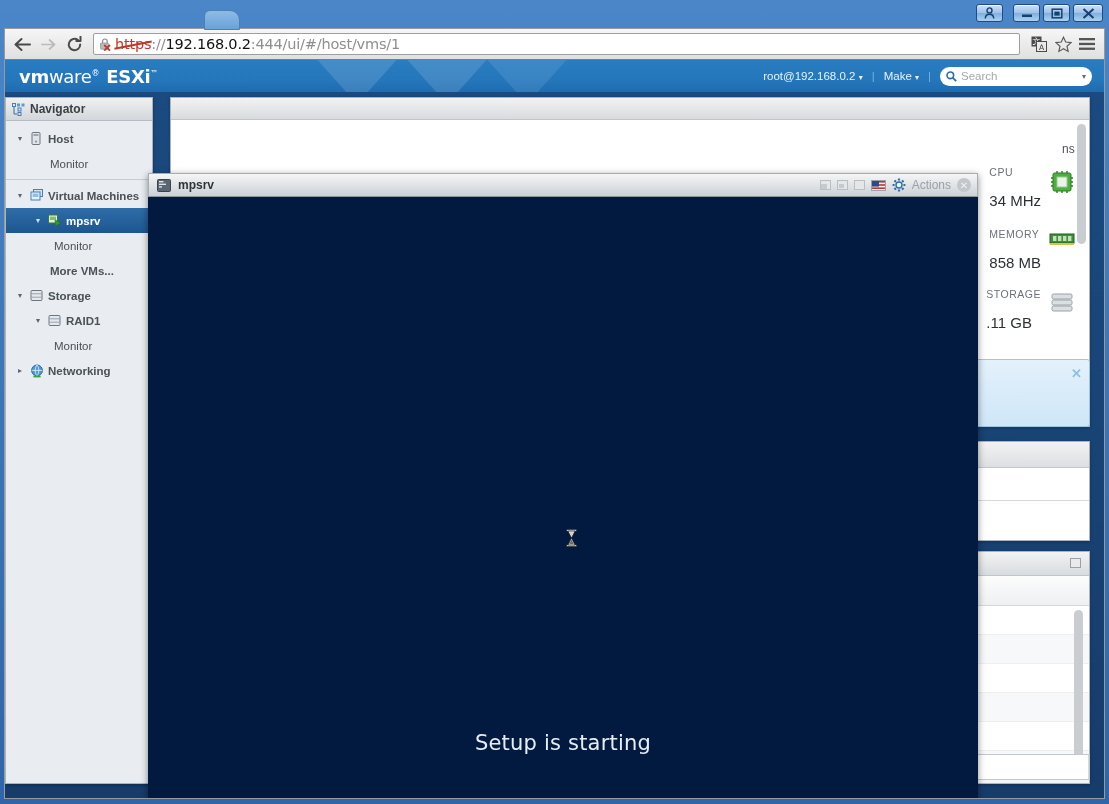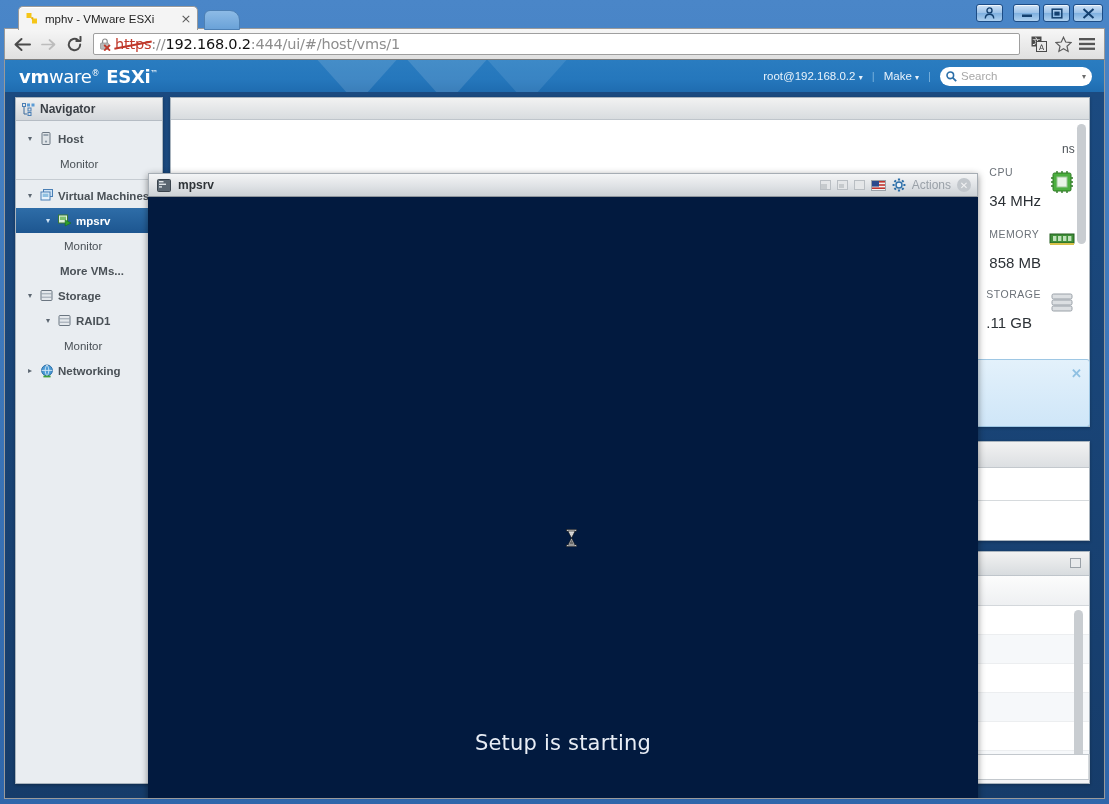--- a/index.html
+++ b/index.html
@@ -133,21 +133,21 @@
   #searchbox .ph { color:#a7a7a7; font-size:11.5px; flex:1 1 auto; }
   #searchbox .mag { color:#2b6ea8; font-size:11px; }
   #searchbox .dd { color:#6b6b6b; font-size:8px; }
 
   
   #esxi-body { position:absolute; left:0; right:0; top:32px; bottom:0;
     background:linear-gradient(180deg,#1b4a80 0%,#163c6a 100%); }
 
   
   #nav-panel {
-    position:absolute; left:10px; top:5px; width:148px; bottom:14px;
+    position:absolute; left:0; top:5px; width:148px; bottom:14px;
     background:#e9edf1; border:1px solid #a9b4be;
     box-shadow:0 1px 3px rgba(0,0,0,.3);
   }
   #nav-head {
     height:23px; background:linear-gradient(180deg,#f0f0f0,#d3d7db);
     border-bottom:1px solid #b5bcc4;
     display:flex; align-items:center; padding-left:6px; gap:5px;
   }
   #nav-head .t { font-size:12px; font-weight:bold; color:#3a3f45; }
   #nav-tree { padding-top:5px; font-size:11.5px; color:#4d5358; }
@@ -318,31 +318,20 @@
         <svg width="13" height="11" viewBox="0 0 13 11">
             <path d="M1.5 1 L11.5 10 M11.5 1 L1.5 10" stroke="#14406f" stroke-width="2" fill="none"></path>
           </svg>
       </div>
     </div>
   </div>
 
   <div id="browser">
 
     <div id="tabstrip">
-      <div id="tab">
-        <span id="tab-favicon">
-          <svg width="13" height="13" viewBox="0 0 13 13">
-            <rect x="0.5" y="1" width="5" height="5" fill="#f5c518"></rect>
-            <rect x="6" y="6.5" width="5" height="5" fill="#f5c518"></rect>
-            <rect x="5.3" y="5.2" width="2" height="2" fill="#e0ae0a"></rect>
-          </svg>
-        </span>
-        <span id="tab-title">mphv - VMware ESXi</span>
-        <span id="tab-close">×</span>
-      </div>
       <div id="newtab"></div>
     </div>
 
     <div id="toolbar">
       <div class="navbtn">
         <svg width="17" height="15" viewBox="0 0 17 15">
             <path d="M7.5 2 L1.5 7.5 L7.5 13 M1.8 7.5 H16" stroke="#4a4a4a" stroke-width="2" fill="none" stroke-linecap="round" stroke-linejoin="round"></path>
           </svg>
       </div>
       <div class="navbtn disabled">

